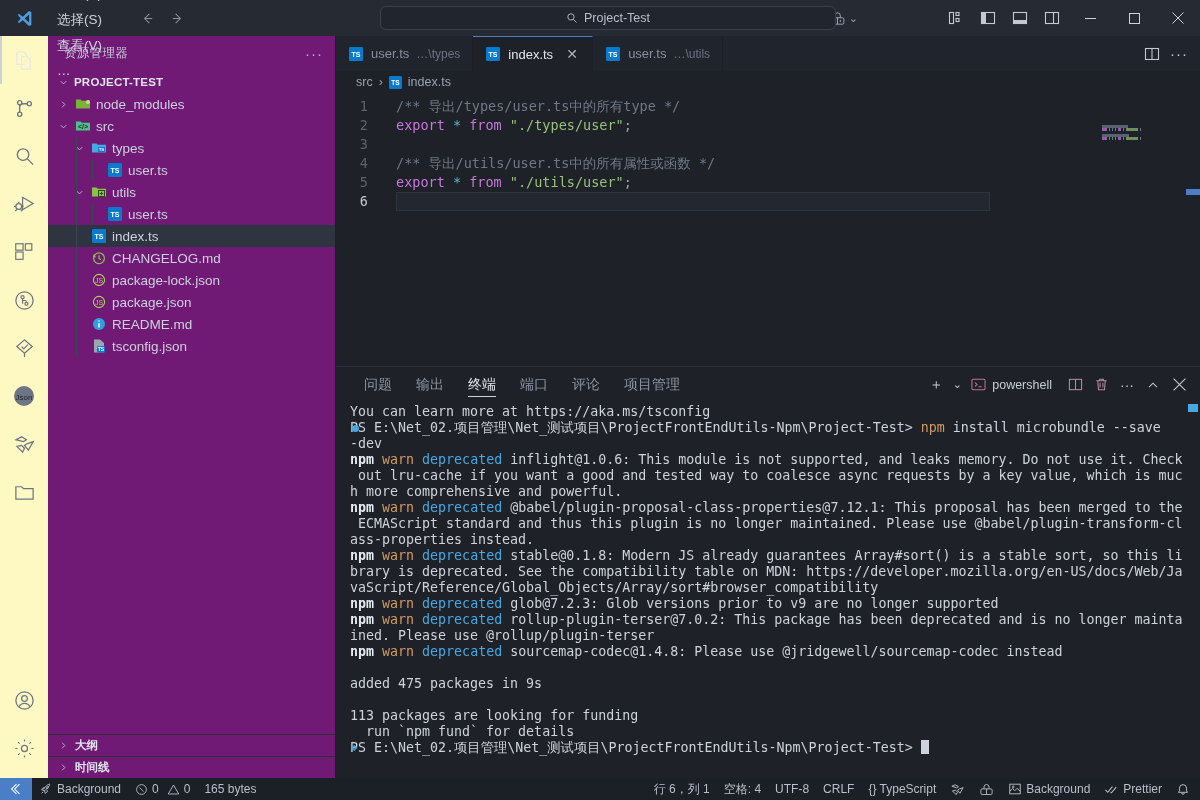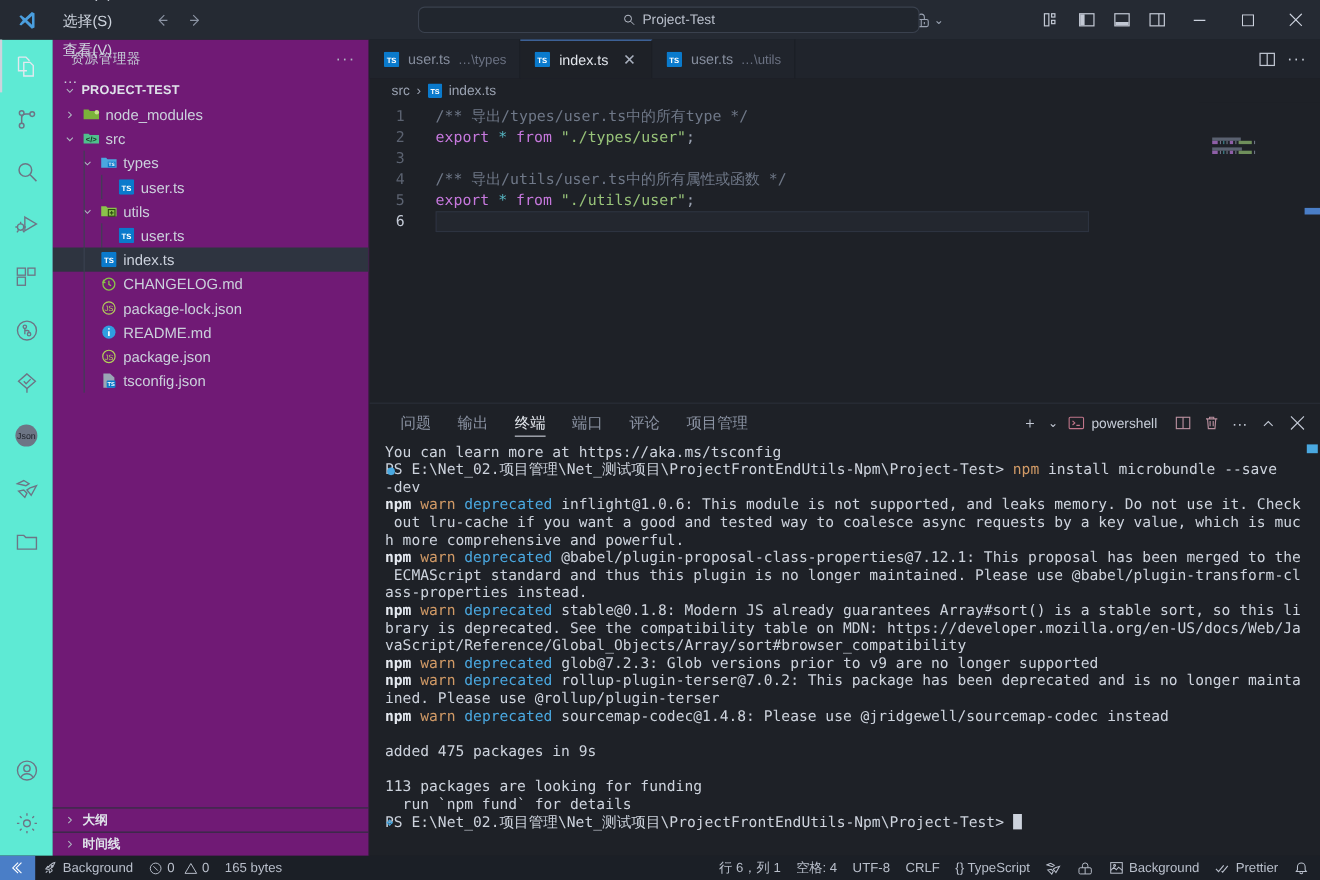--- a/index.html
+++ b/index.html
@@ -34,21 +34,21 @@
   #titlebar-right { margin-left: auto; display: flex; align-items: center; }
   #remote-chunk { display:flex; align-items:center; gap:3px; color:#9aa2b1; padding: 0 8px; margin-right: 74px;}
   .layout-btn { width: 32px; height: 30px; display:flex; align-items:center; justify-content:center; color:#c2c8d4; }
   .win-btn { width: 44px; height: 36px; display:flex; align-items:center; justify-content:center; color:#ccd2de; }
 
   
   #main { flex: 1; display: flex; min-height: 0; }
 
   
   #activitybar {
-    width: 48px; min-width:48px; background: #5eead4;
+    width: 48px; min-width:48px; background: #fef9c3;
     display: flex; flex-direction: column; align-items: center;
   }
   .act-icon {
     width: 48px; height: 48px; display:flex; align-items:center; justify-content:center;
     color: #6d7585; position: relative;
   }
   .act-icon.active { color: #e4e8ef; }
   .act-icon.active::before {
     content:""; position:absolute; left:0; top:0; bottom:0; width:2px; background:#cdd3dd;
   }
@@ -459,37 +459,37 @@
               <circle cx="8" cy="8" r="5.6"></circle>
               <text x="8" y="10.9" font-size="7" font-family="Liberation Sans, sans-serif" fill="#b3cf5a" stroke="none" text-anchor="middle">JS</text>
             </svg>
           </span>
           <span>package-lock.json</span>
         </div>
         <div class="row" style="padding-left: 24px;">
           <span class="indent-guide" style="left: 28px;"></span>
           <span class="twisty"></span>
           <span class="ficon">
+            <svg width="16" height="16" viewBox="0 0 16 16" fill="none" stroke="#b3cf5a" stroke-width="1.1">
+              <circle cx="8" cy="8" r="5.6"></circle>
+              <text x="8" y="10.9" font-size="7" font-family="Liberation Sans, sans-serif" fill="#b3cf5a" stroke="none" text-anchor="middle">JS</text>
+            </svg>
+          </span>
+          <span>package.json</span>
+        </div>
+        <div class="row" style="padding-left: 24px;">
+          <span class="indent-guide" style="left: 28px;"></span>
+          <span class="twisty"></span>
+          <span class="ficon">
             <svg width="16" height="16" viewBox="0 0 16 16">
               <circle cx="8" cy="8" r="6" fill="#2f9fe0"></circle>
               <path d="M8 4.4v1.2M8 7.2v4.2" stroke="#fff" stroke-width="1.5"></path>
             </svg>
           </span>
           <span>README.md</span>
-        </div>
-        <div class="row" style="padding-left: 24px;">
-          <span class="indent-guide" style="left: 28px;"></span>
-          <span class="twisty"></span>
-          <span class="ficon">
-            <svg width="16" height="16" viewBox="0 0 16 16" fill="none" stroke="#b3cf5a" stroke-width="1.1">
-              <circle cx="8" cy="8" r="5.6"></circle>
-              <text x="8" y="10.9" font-size="7" font-family="Liberation Sans, sans-serif" fill="#b3cf5a" stroke="none" text-anchor="middle">JS</text>
-            </svg>
-          </span>
-          <span>package.json</span>
         </div>
         <div class="row" style="padding-left: 24px;">
           <span class="indent-guide" style="left: 28px;"></span>
           <span class="twisty"></span>
           <span class="ficon">
             <svg width="16" height="16" viewBox="0 0 16 16">
               <path d="M3 1.5h6l4 3.6v9.4H3z" fill="#9aa6b5"></path>
               <rect x="6" y="8" width="8" height="6.5" rx="0.8" fill="#0a7acc"></rect>
               <text x="10" y="13" font-size="5.2" font-weight="bold" font-family="Liberation Sans, sans-serif" fill="#fff" text-anchor="middle">TS</text>
             </svg>

